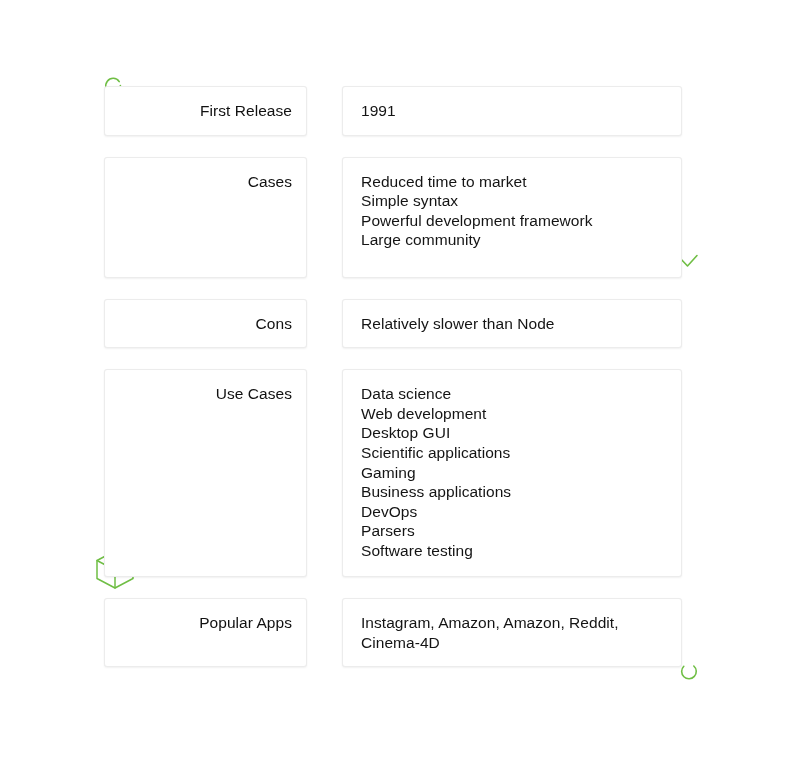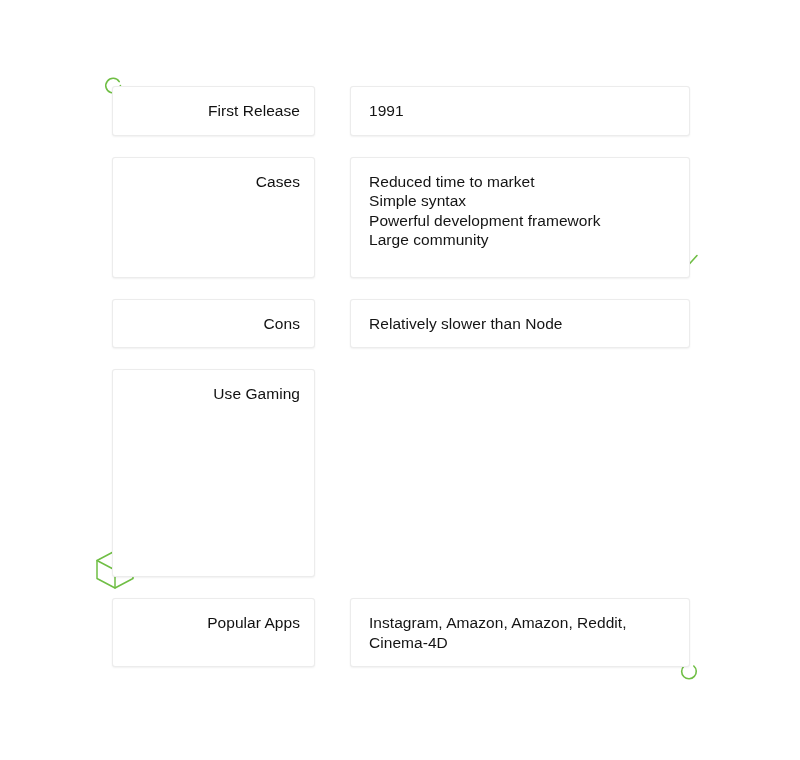--- a/index.html
+++ b/index.html
@@ -26,21 +26,21 @@
   .ornament {
     position: absolute;
     z-index: 1;
     pointer-events: none;
   }
   .ornament svg { display: block; }
 
   
   .fact-table {
     position: absolute;
-    left: 112px;
+    left: 104px;
     top: 86px;
     width: 578px;
     z-index: 2;
   }
 
   .fact-row {
     display: flex;
     align-items: stretch;
     margin-bottom: 21px;
   }
@@ -152,23 +152,34 @@
         <div class="cell-text">Cons</div>
       </div>
       <div class="spacer-cell"></div>
       <div class="card value-cell">
         <div class="cell-text">Relatively slower than Node</div>
       </div>
     </div>
 
     <div class="fact-row row-use-cases">
       <div class="card label-cell">
-        <div class="cell-text">Use Gaming</div>
+        <div class="cell-text">Use Cases</div>
       </div>
       <div class="spacer-cell"></div>
+      <div class="card value-cell">
+        <div class="cell-text">Data science
+Web development
+Desktop GUI
+Scientific applications
+Gaming
+Business applications
+DevOps
+Parsers
+Software testing</div>
+      </div>
     </div>
 
     <div class="fact-row row-popular-apps">
       <div class="card label-cell">
         <div class="cell-text">Popular Apps</div>
       </div>
       <div class="spacer-cell"></div>
       <div class="card value-cell">
         <div class="cell-text">Instagram, Amazon, Amazon, Reddit,
 Cinema-4D</div>

